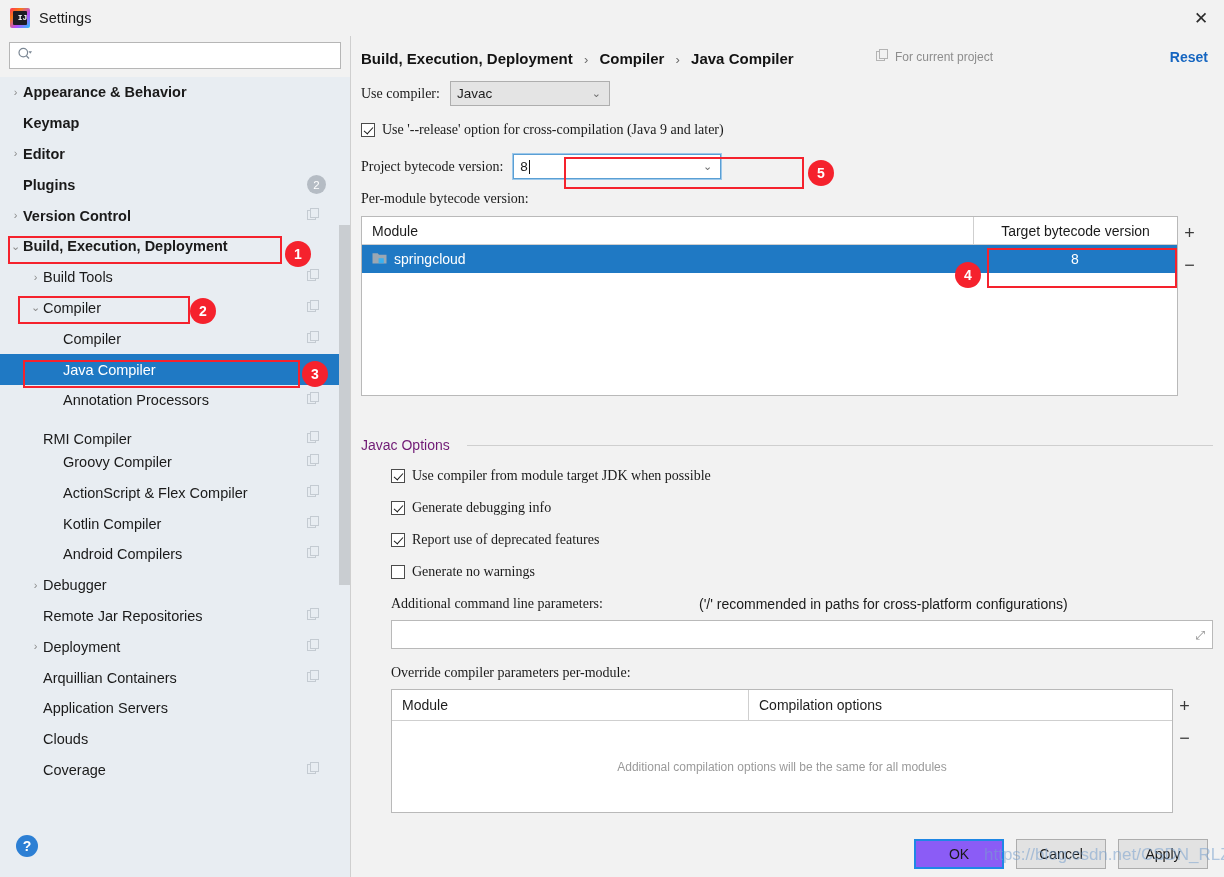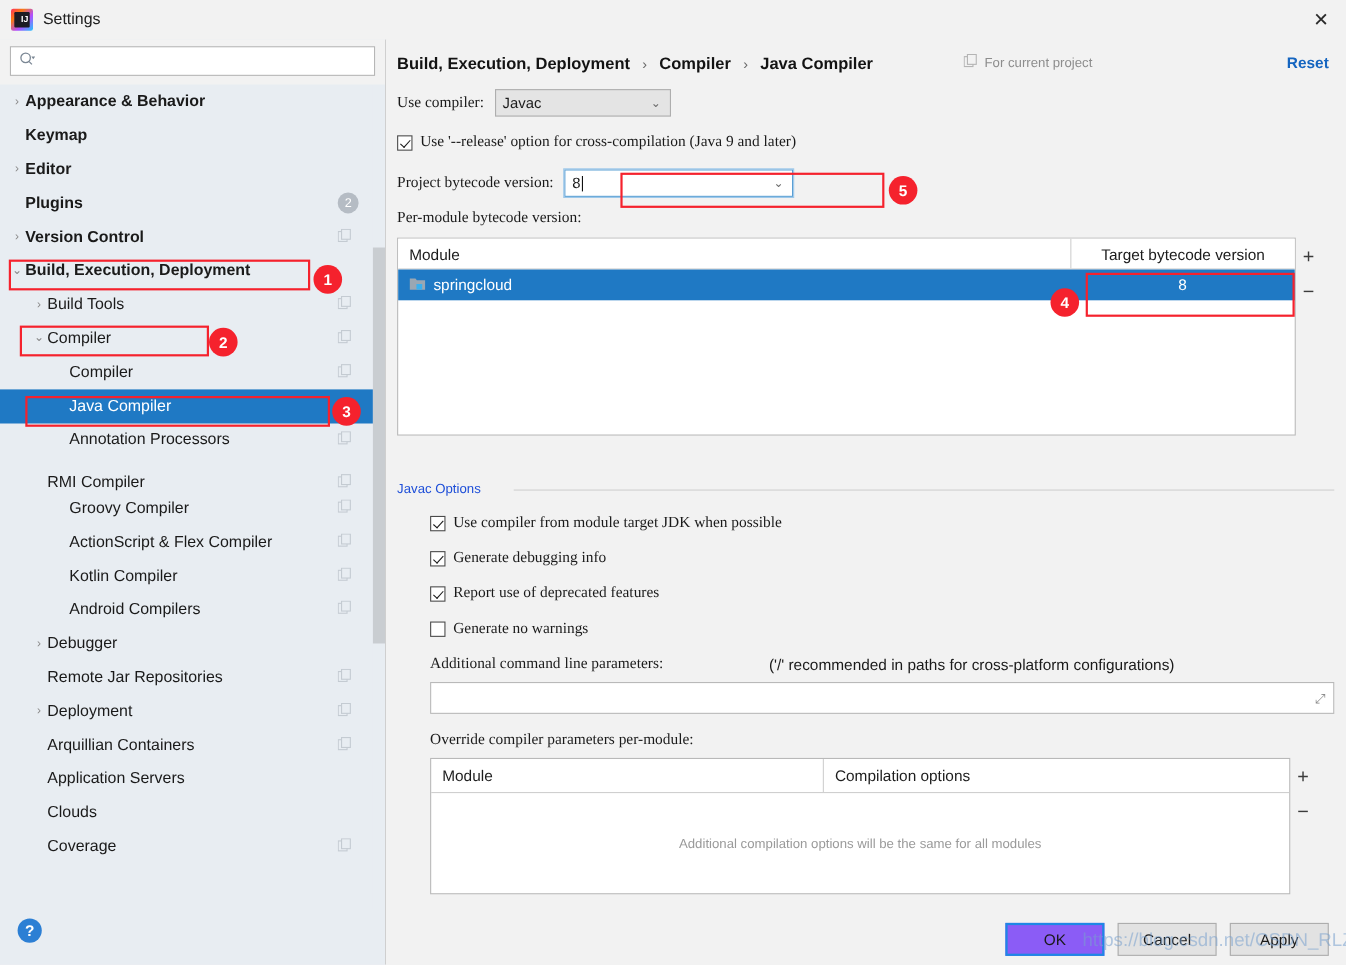--- a/index.html
+++ b/index.html
@@ -27,21 +27,21 @@
     background:linear-gradient(135deg,#fe315d 0%,#f97a12 28%,#b24dff 62%,#22c7ff 100%);
     overflow:hidden;
   }
   #ij-logo .inner {
     position:absolute; left:3px; top:3px; width:14px; height:14px;
     background:#1c1c24; border-radius:1px;
   }
   #ij-logo .ij {
     position:absolute; left:4px; top:4px; width:17px; height:12px;
     color:#fff; font-size:8px; font-weight:bold; line-height:12px;
-    text-align:center; font-family:Liberation Sans, sans-serif;
+    text-align:center; font-family:Liberation Mono, monospace;
     z-index:2;
   }
   #win-title { font-size:14.5px; color:#202020; }
   #close-btn {
     position:absolute; right:0; top:0; width:46px; height:36px;
     display:flex; align-items:center; justify-content:center;
     font-size:17px; color:#2b2b2b; cursor:default;
   }
 
   
@@ -173,21 +173,21 @@
     width:25px; height:32px; display:flex; align-items:center;
     justify-content:center; font-size:18px; color:#3b3b3b;
   }
 
   
   #javac {
     position:absolute; left:10px; top:410px; width:852px;
   }
   #javac-legend {
     position:absolute; left:0; top:-9px; background:#f2f2f2;
-    padding-right:6px; font-size:12px; color:#1d4ed8;
+    padding-right:6px; font-size:14px; color:#701a75;
   }
   #javac-line {
     position:absolute; left:106px; top:-1px; right:0; height:1px; background:#cfcfcf;
   }
   #javac-body { padding:22px 0 0 30px; }
   #javac-body .cb-row { padding-left:0; margin-bottom:16px; }
 
   #addl-row {
     display:flex; padding-left:30px; margin-top:4px; position:relative;
   }

